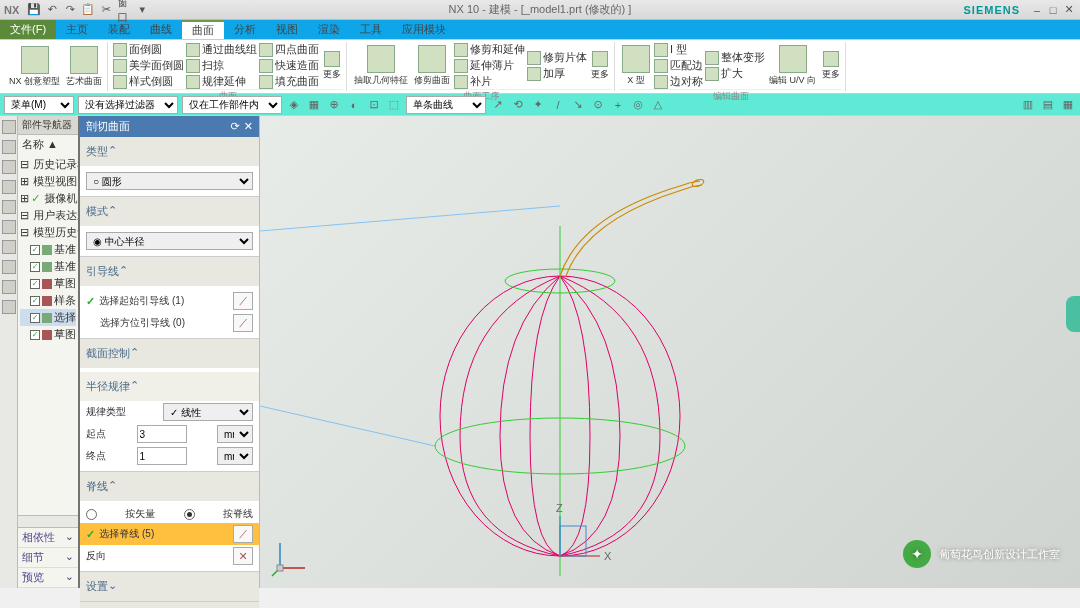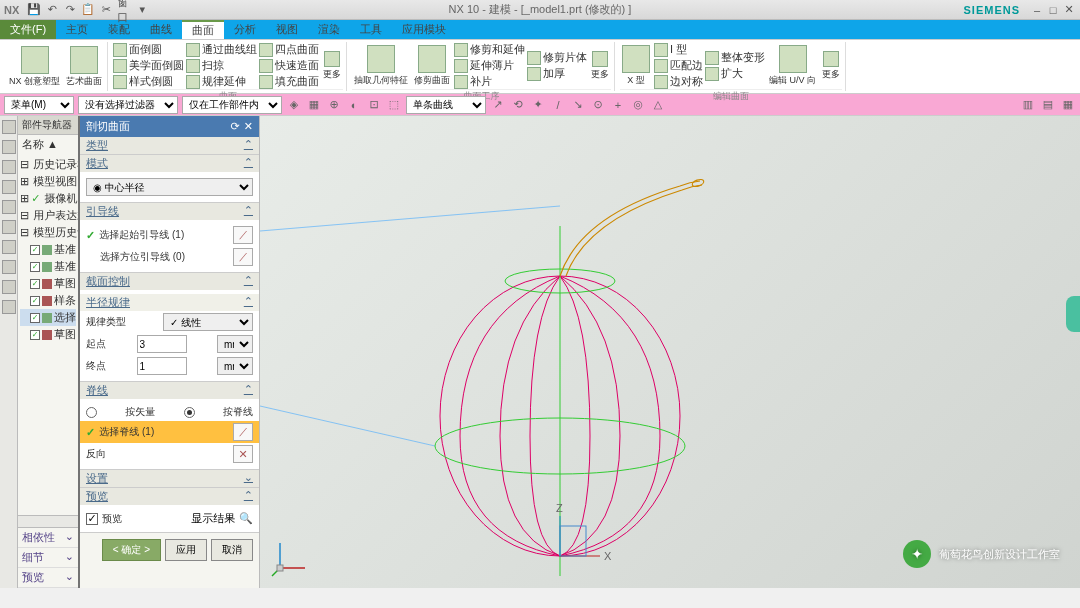--- a/index.html
+++ b/index.html
@@ -20,40 +20,40 @@
 .ribbon-group{display:flex;flex-direction:column;align-items:center;border-right:1px solid #ddd;padding:0 3px;height:100%;}
 .ribbon-group .rg-items{display:flex;gap:2px;flex:1;align-items:center;}
 .ribbon-group .rg-label{font-size:9px;color:#888;border-top:1px solid #eee;width:100%;text-align:center;}
 .rib-btn{display:flex;flex-direction:column;align-items:center;padding:1px 2px;gap:1px;}
 .rib-btn .ri{width:16px;height:16px;background:#d0e0c0;border:1px solid #8a8;}
 .rib-btn .ri.lg{width:28px;height:28px;}
 .rib-btn .rl{font-size:9px;color:#333;white-space:nowrap;}
 .rib-col{display:flex;flex-direction:column;gap:1px;}
 .rib-row{display:flex;align-items:center;gap:2px;font-size:9px;color:#333;}
 .rib-row .ri{width:14px;height:14px;background:#d0e0c0;border:1px solid #8a8;}
-.toolbar2{height:22px;background:#f9a8d4;border-bottom:1px solid #ccc;display:flex;align-items:center;padding:0 4px;gap:4px;}
+.toolbar2{height:22px;background:#5eead4;border-bottom:1px solid #ccc;display:flex;align-items:center;padding:0 4px;gap:4px;}
 .toolbar2 select,.toolbar2 .tb-sel{height:18px;border:1px solid #aaa;background:#fff;font-size:10px;padding:0 2px;}
 .toolbar2 .tb-ico{width:16px;height:16px;color:#666;display:flex;align-items:center;justify-content:center;}
 .main{display:flex;height:472px;}
 .leftbar{width:18px;background:#e8e8e4;border-right:1px solid #bbb;display:flex;flex-direction:column;gap:6px;padding-top:4px;align-items:center;}
 .leftbar .lb-ico{width:14px;height:14px;background:#d0d0c8;border:1px solid #999;}
 .nav-panel{width:62px;background:#f5f5f0;border-right:2px solid #737373;display:flex;flex-direction:column;}
 .nav-header{background:#d8d8d0;padding:2px 4px;font-size:10px;color:#333;border-bottom:1px solid #bbb;}
 .nav-sub{padding:2px 4px;font-size:11px;color:#333;display:flex;align-items:center;}
 .nav-tree{flex:1;padding:2px;font-size:10px;color:#333;overflow:hidden;}
 .nav-tree .nt-item{display:flex;align-items:center;gap:2px;padding:1px 0;white-space:nowrap;}
 .nav-tree .nt-ico{width:10px;height:10px;background:#7a7;display:inline-block;}
 .nav-tree .chk{width:10px;height:10px;border:1px solid #666;background:#fff;display:inline-flex;align-items:center;justify-content:center;font-size:8px;color:#3a3;}
 .nav-bottom{border-top:1px solid #bbb;}
 .nav-bottom .nb-item{padding:2px 4px;font-size:10px;border-bottom:1px solid #ddd;display:flex;justify-content:space-between;color:#548;}
 .dialog{width:180px;background:#f5f5f0;border-right:1px solid #bbb;display:flex;flex-direction:column;}
 .dlg-title{background:#4a7ab0;color:#fff;padding:3px 6px;display:flex;justify-content:space-between;align-items:center;}
 .dlg-title .dt-ctrl{display:flex;gap:4px;}
 .dlg-section{border-bottom:1px solid #ccc;}
-.dlg-sec-head{background:#e8e8e0;padding:1px 6px;color:#4a6a8a;display:flex;justify-content:space-between;cursor:pointer;text-decoration:underline;}
+.dlg-sec-head{background:#e8e8e0;padding:7px 6px;color:#4a6a8a;display:flex;justify-content:flex-start;cursor:pointer;}
 .dlg-sec-body{padding:4px 6px;background:#fff;}
 .dlg-row{display:flex;align-items:center;justify-content:space-between;padding:2px 0;gap:4px;}
 .dlg-row label{font-size:10px;color:#333;}
 .dlg-row select,.dlg-row input{border:1px solid #aaa;height:18px;font-size:10px;padding:0 2px;}
 .dlg-row .full{flex:1;}
 .dlg-row.highlight{background:#ffc040;margin:0 -6px;padding:2px 6px;}
 .dlg-row .chk-ico{color:#3a3;font-weight:bold;}
 .dlg-row .act-ico{width:20px;height:18px;border:1px solid #aaa;background:#f8f8f8;display:flex;align-items:center;justify-content:center;color:#a55;}
 .dlg-buttons{padding:6px;display:flex;justify-content:flex-end;gap:4px;background:#f5f5f0;}
 .dlg-buttons button{padding:3px 10px;border:1px solid #888;background:#e8e8e0;font-size:10px;}
@@ -376,20 +376,25 @@
       <div class="dt-ctrl">
           <span>⟳</span>
           <span>✕</span>
         </div>
     </div>
     <div class="dlg-section">
       <div class="dlg-sec-head">
           <span>类型</span>
           <span>⌃</span>
         </div>
+      <div class="dlg-sec-body">
+        <div class="dlg-row">
+            <select class="full"><option>○ <span>圆形</span></option></select>
+          </div>
+      </div>
     </div>
     <div class="dlg-section">
       <div class="dlg-sec-head">
           <span>模式</span>
           <span>⌃</span>
         </div>
       <div class="dlg-sec-body">
         <div class="dlg-row">
             <select class="full"><option>◉ <span>中心半径</span></option></select>
           </div>
@@ -445,21 +450,21 @@
         </div>
       <div class="dlg-sec-body">
         <div class="dlg-row">
           <span class="radio"></span>
             <label>按矢量</label>
           <span class="radio on"></span>
             <label>按脊线</label>
         </div>
         <div class="dlg-row highlight">
             <span class="chk-ico">✓</span>
-            <label style="flex:1">选择脊线 (1)</label>
+            <label style="flex:1">选择脊线 (5)</label>
             <div class="act-ico">⟋</div>
           </div>
         <div class="dlg-row">
             <label style="flex:1">反向</label>
             <div class="act-ico">✕</div>
           </div>
       </div>
     </div>
     <div class="dlg-section">
         <div class="dlg-sec-head">

